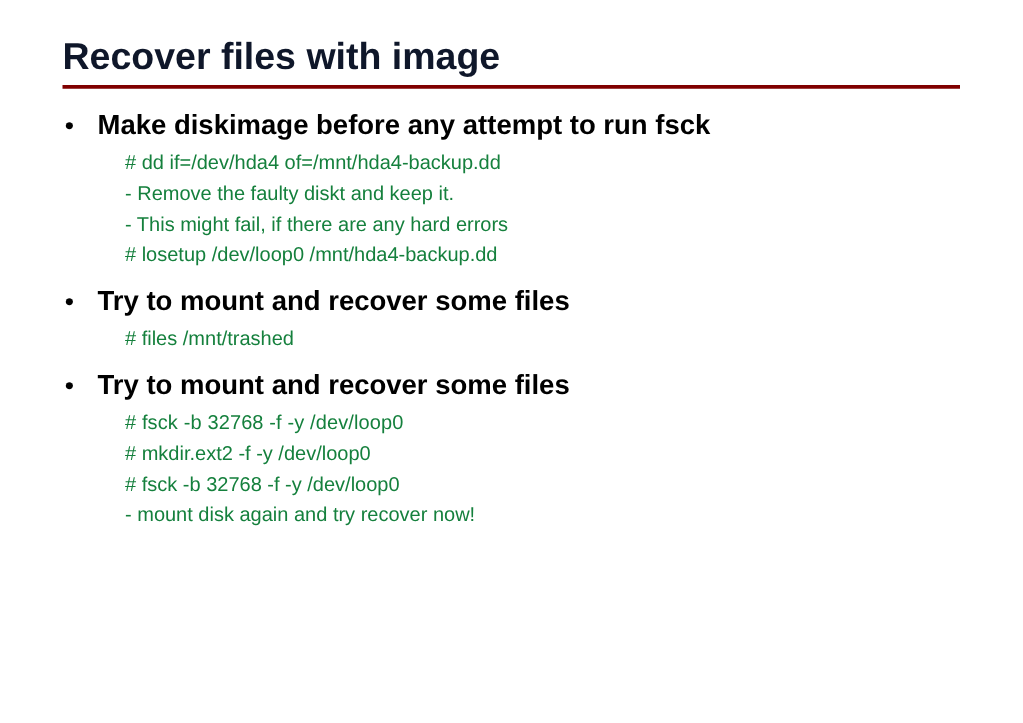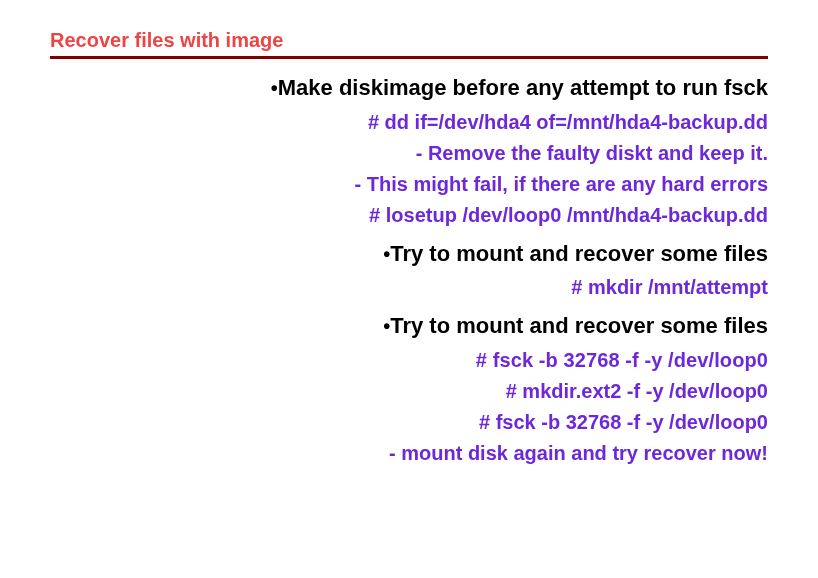--- a/index.html
+++ b/index.html
@@ -9,39 +9,38 @@
     height: 578px;
     background: #ffffff;
     font-family: Arial, Helvetica, sans-serif;
     color: #000000;
   }
   .slide {
     padding: 28px 50px 0 50px;
     box-sizing: border-box;
   }
   .title {
-    font-size: 20px;
+    font-size: 30px;
     font-weight: bold;
-    color: #ef4444;
+    color: #0f172a;
     margin: 0 0 4px 0;
     line-height: 1.2;
   }
   .rule {
     height: 3px;
     background: #800000;
     margin: 0 0 14px 0;
   }
   .bullets {
     list-style: none;
     padding: 0;
     margin: 0;
   }
   .bullets > li {
     margin-bottom: 4px;
-    text-align: right;
   }
   .bullet-head {
     font-size: 22px;
     font-weight: bold;
     color: #000000;
     line-height: 1.35;
     padding-left: 0px;
   }
   .bullet-head::before {
     content: "•";
@@ -50,23 +49,23 @@
     display: inline-block;
     width: 26px;
     margin-left: 2px;
   }
   .sub {
     list-style: none;
     padding: 0 0 0 50px;
     margin: 4px 0 8px 0;
   }
   .sub li {
-    font-size: 20px;
-    font-weight: bold;
-    color: #6d28d9;
+    font-size: 16px;
+    font-weight: normal;
+    color: #15803d;
     line-height: 1.55;
   }
   .sub li.normal-font {
     font-family: Arial, Helvetica, sans-serif;
   }
   .sub li.alt-font {
     font-family: Arial, Helvetica, sans-serif; 
     letter-spacing: 0.1px;
   }
 </style>
@@ -85,21 +84,21 @@
         <li class="normal-font"># dd if=/dev/hda4 of=/mnt/hda4-backup.dd</li>
         <li class="normal-font">-  Remove the faulty diskt and keep it.</li>
         <li class="normal-font">-  This might fail, if there are any hard errors</li>
         <li class="normal-font"># losetup /dev/loop0 /mnt/hda4-backup.dd</li>
       </ul>
     </li>
 
     <li>
       <div class="bullet-head">Try to mount and recover some files</div>
       <ul class="sub">
-        <li class="normal-font"># mkdir /mnt/attempt</li>
+        <li class="normal-font"># files /mnt/trashed</li>
       </ul>
     </li>
 
     <li>
       <div class="bullet-head">Try to mount and recover some files</div>
       <ul class="sub">
         <li class="alt-font"># fsck -b 32768 -f -y /dev/loop0</li>
         <li class="normal-font"># mkdir.ext2 -f -y /dev/loop0</li>
         <li class="normal-font"># fsck -b 32768 -f -y /dev/loop0</li>
         <li class="normal-font">- mount disk again and try recover now!</li>

